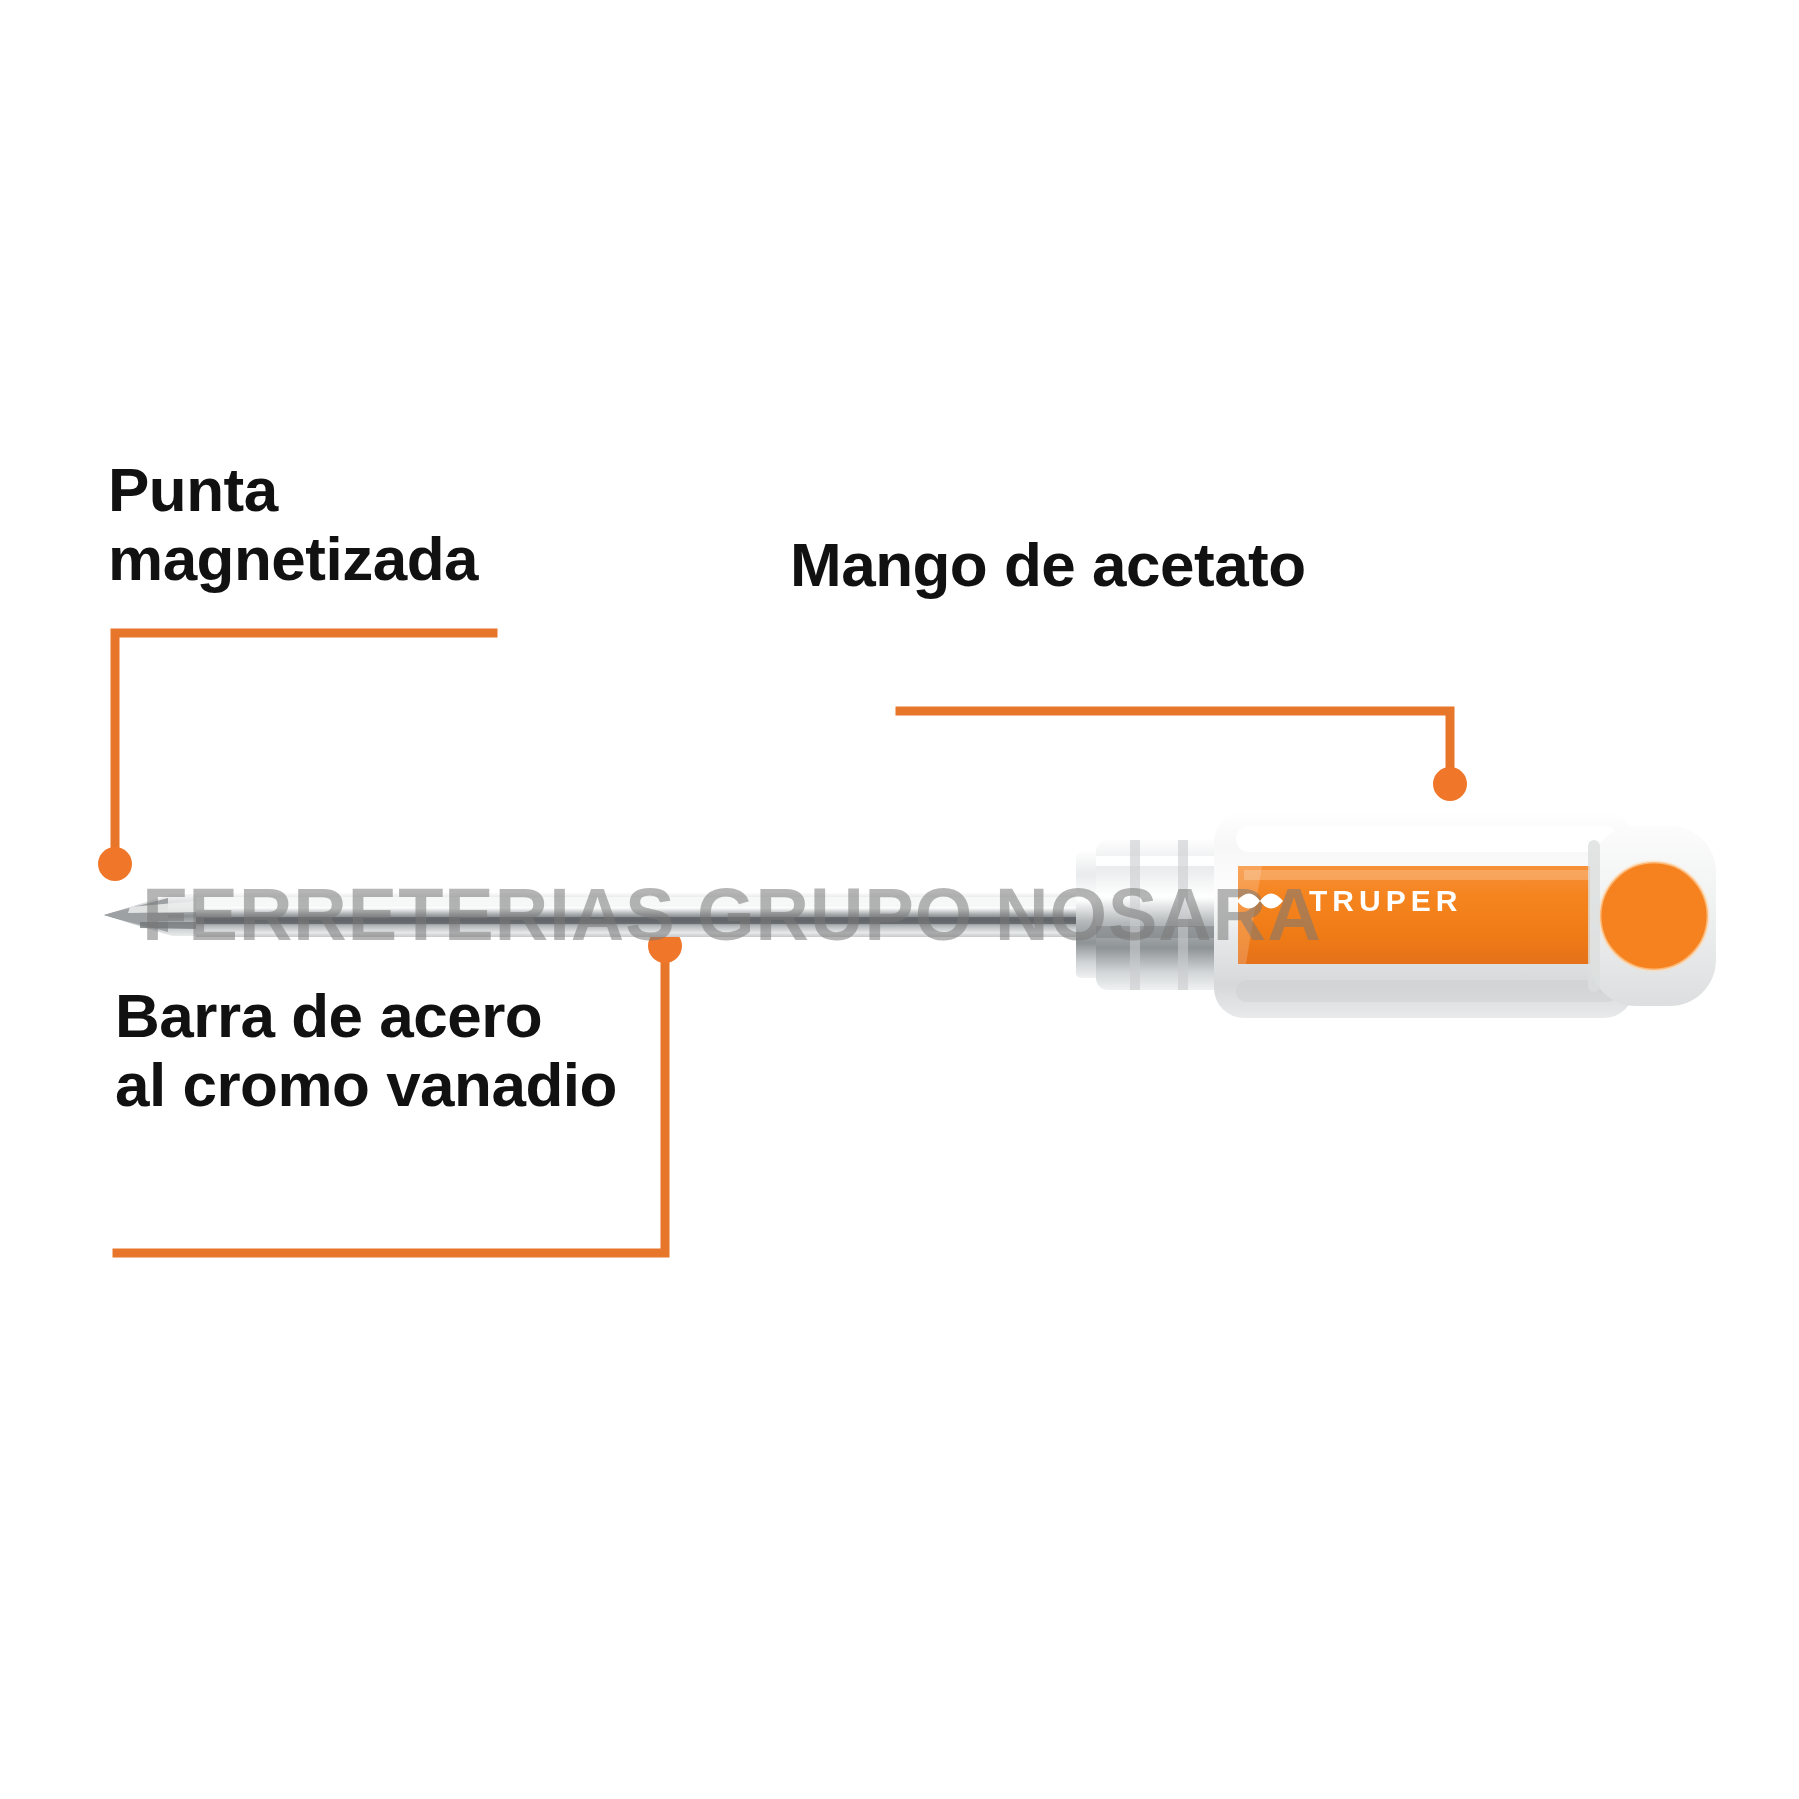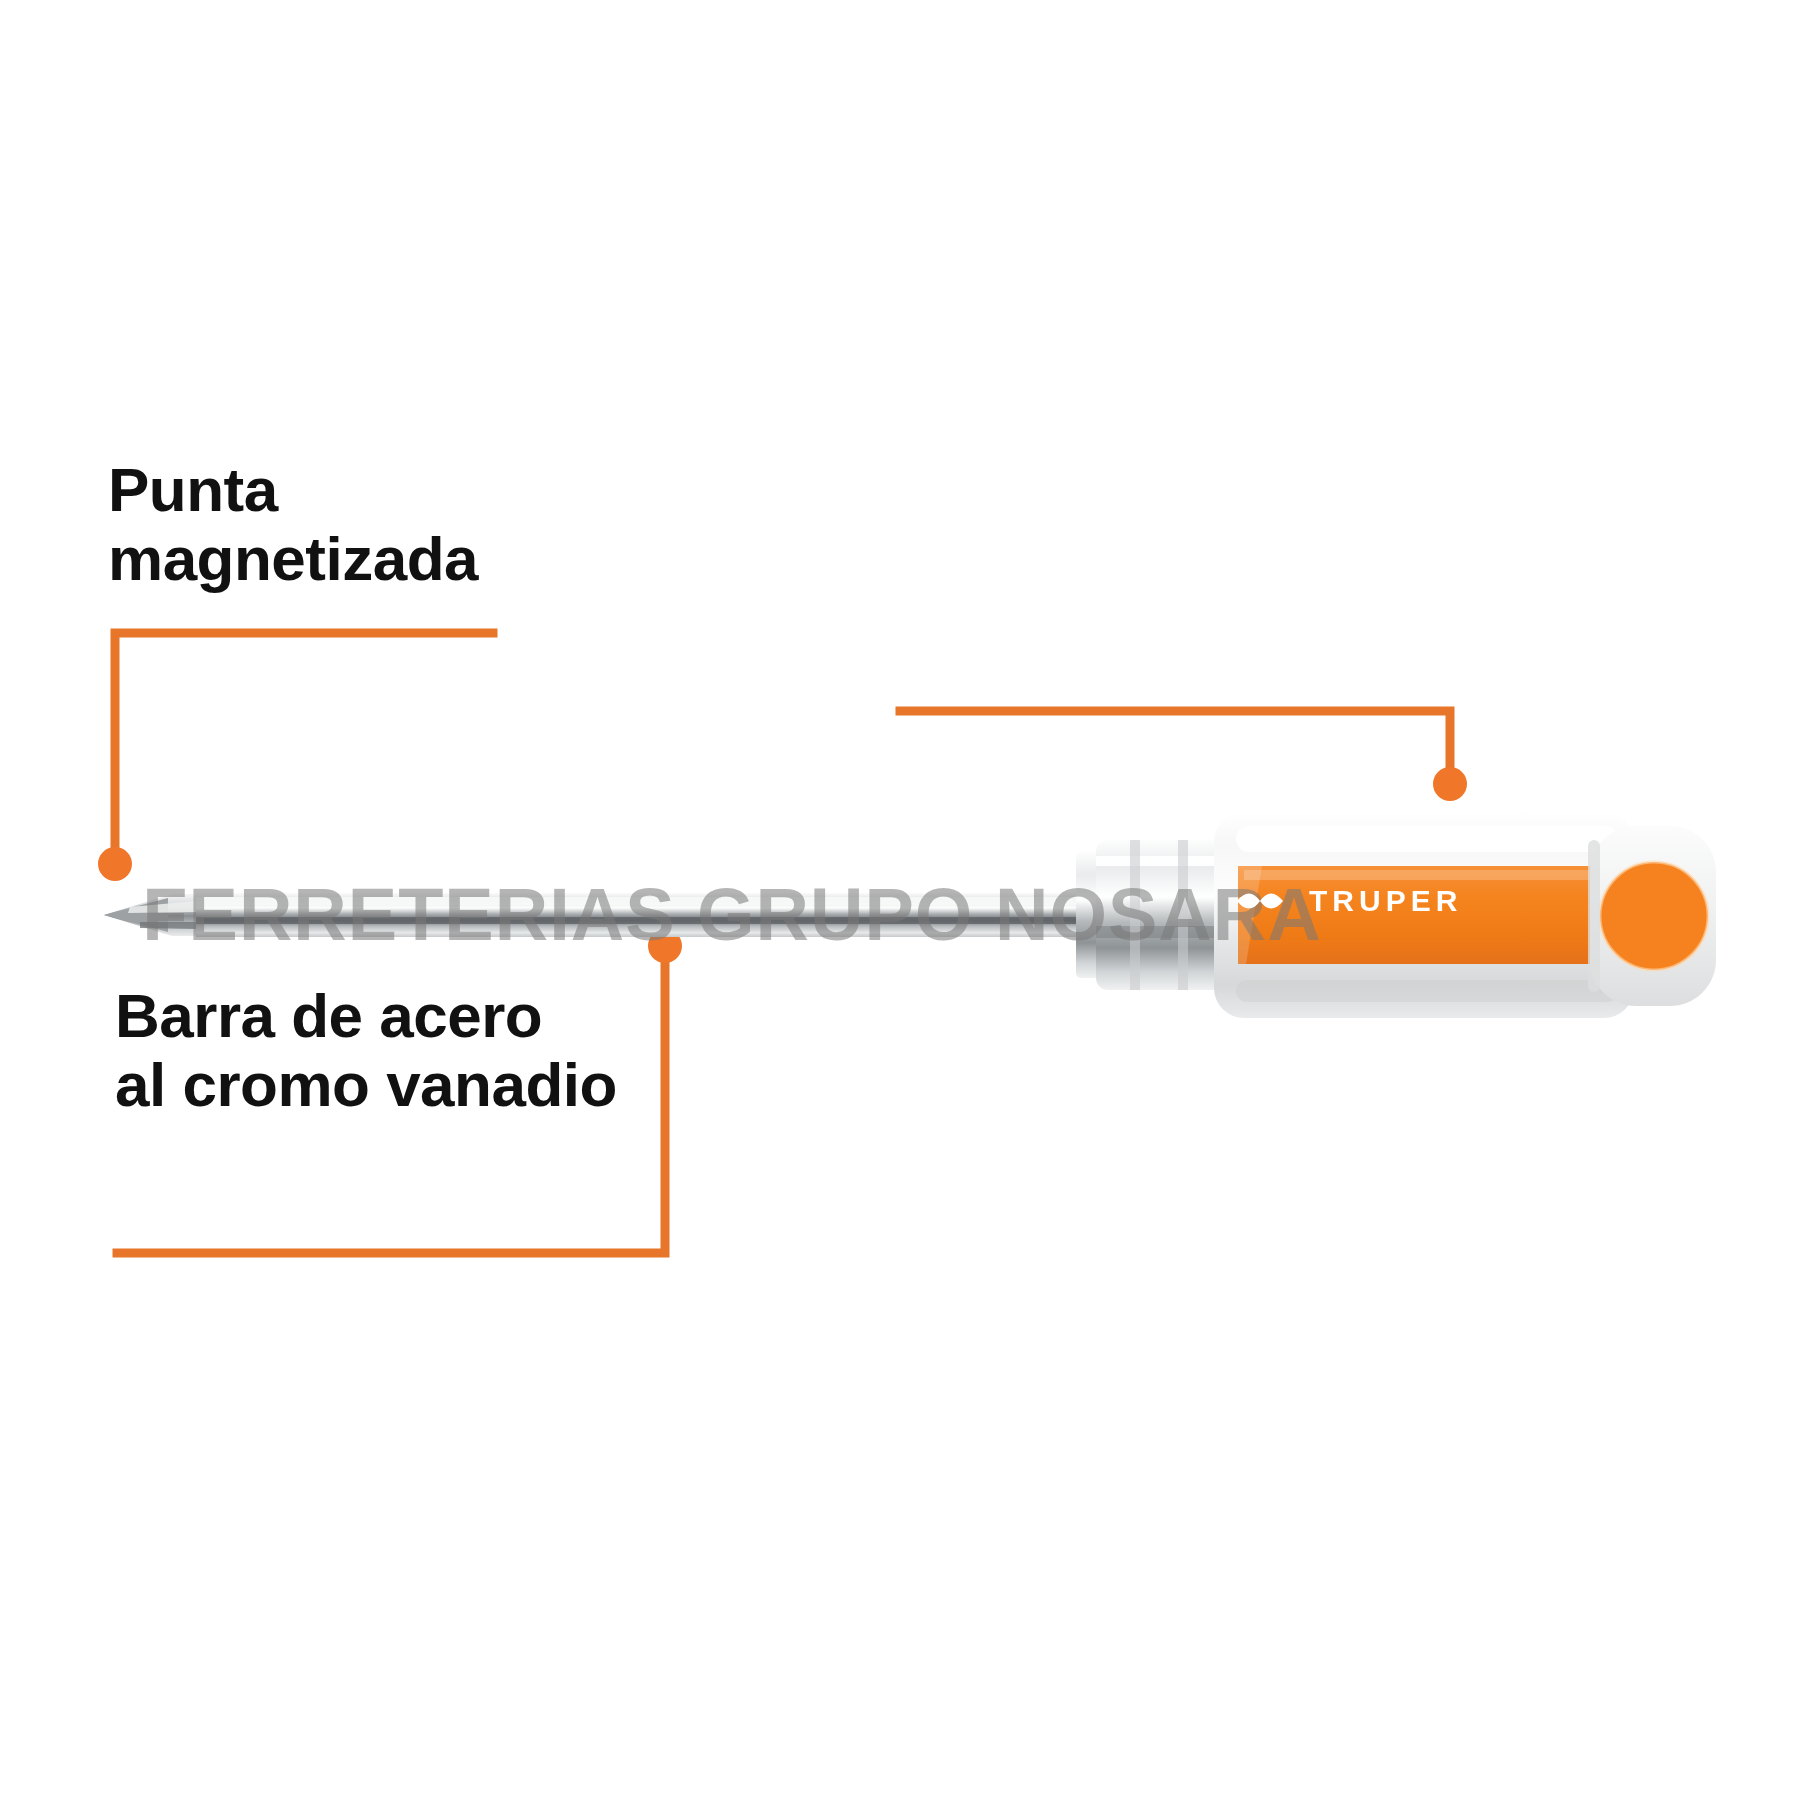--- a/index.html
+++ b/index.html
@@ -198,17 +198,18 @@
     <svg width="50" height="26" viewBox="0 0 50 26">
       <path d="M 2 13 C 10 3, 18 3, 25 13 C 32 23, 40 23, 48 13
                C 40 3, 32 3, 25 13 C 18 23, 10 23, 2 13 Z" fill="#FFFFFF"></path>
     </svg>
     <span id="brand-text">TRUPER</span>
   </div>
 
   <div class="callout-text" id="callout-tip-text">Punta
 magnetizada</div>
 
+  <div class="callout-text" id="callout-handle-text">Mango de acetato</div>
 
   <div class="callout-text" id="callout-bar-text">Barra de acero
 al cromo vanadio</div>
 
 </div>
 
 </body></html>

